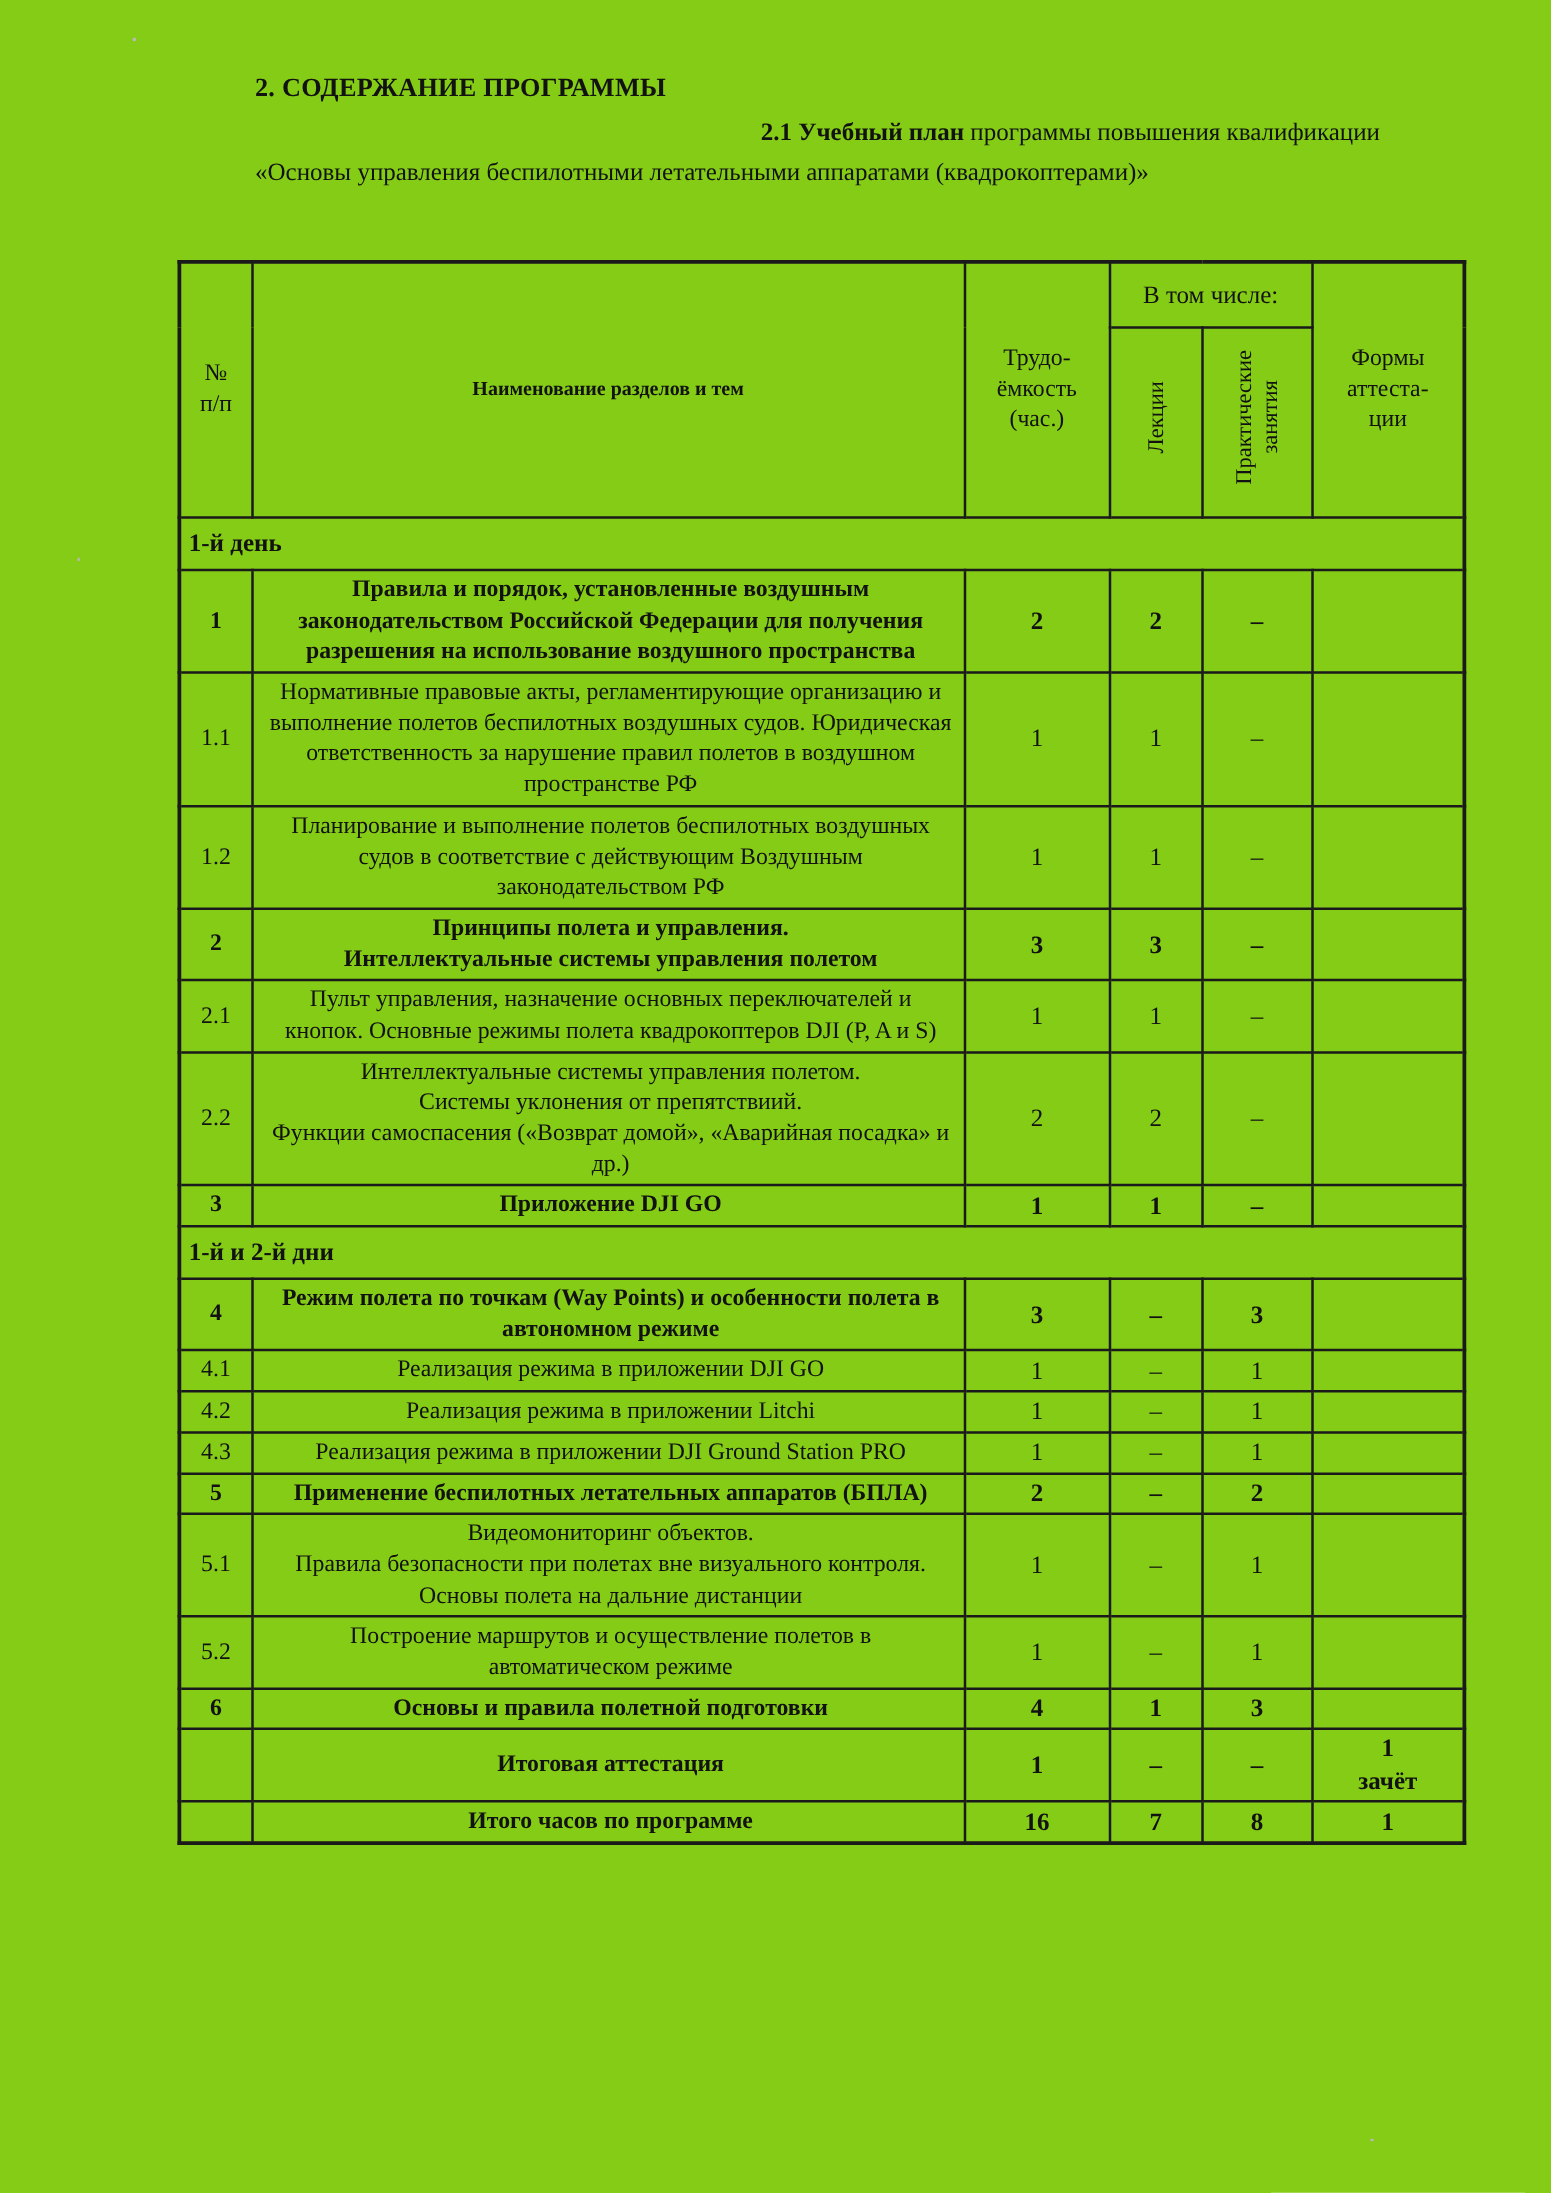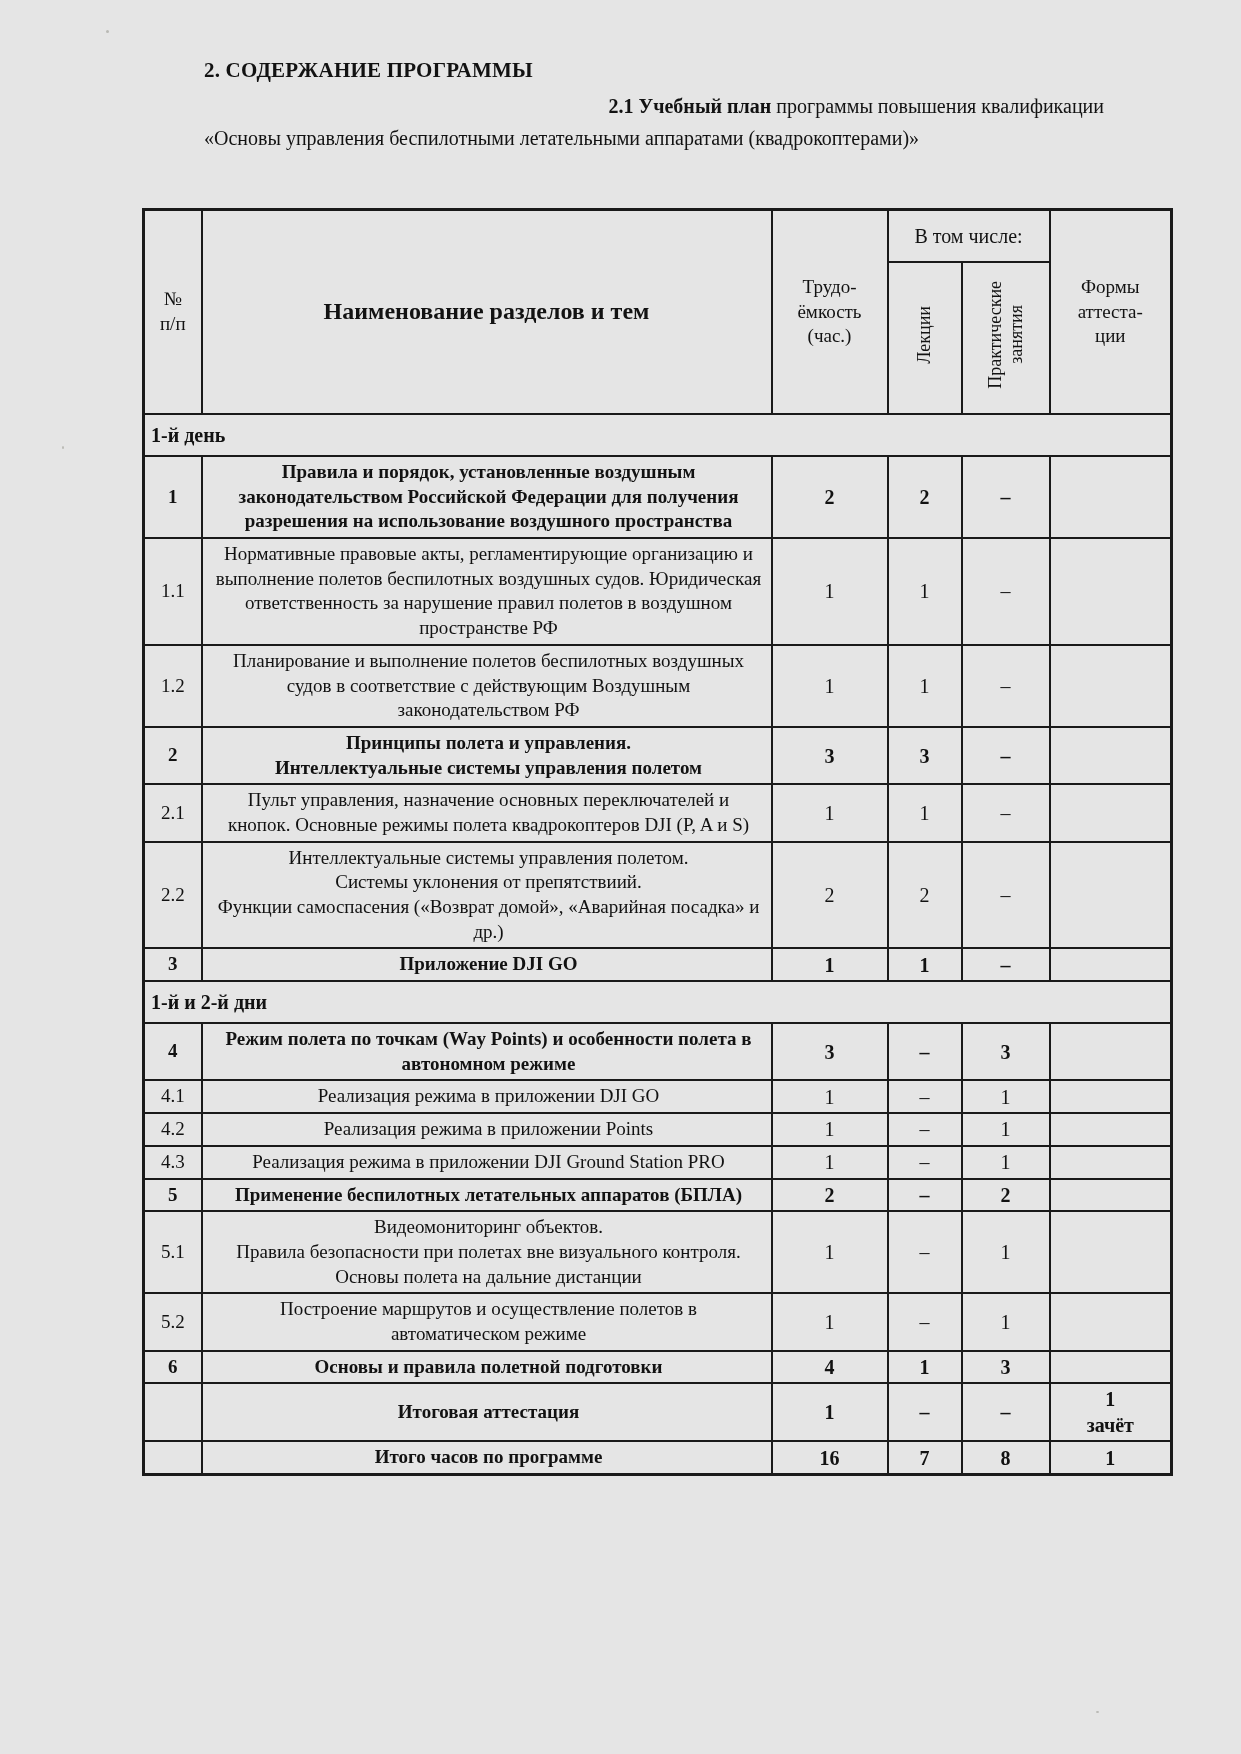--- a/index.html
+++ b/index.html
@@ -5,21 +5,21 @@
   html, body { margin: 0; padding: 0; }
   body {
     width: 1241px; height: 1754px;
     background: #ffffff;
     font-family: "Liberation Serif", "DejaVu Serif", serif;
     color: #121212;
   }
   .sheet {
     position: relative;
     width: 1241px; height: 1754px;
-    background: #e5e5e5;
+    background: #84cc16;
     overflow: hidden;
   }
   
   .heading { position: absolute; left: 204px; top: 58px; width: 900px; }
   .title {
     margin: 0 0 12px 0;
     font-size: 21px; font-weight: bold; letter-spacing: 0.2px;
   }
   .subtitle { margin: 0 0 9px 0; font-size: 20px; text-align: right; }
   .subtitle .b { font-weight: bold; }
@@ -34,21 +34,21 @@
     font-size: 19px; line-height: 1.3;
     border: 3px solid #1a1a1a;
   }
   .plan th, .plan td {
     border: 2px solid #1a1a1a;
     padding: 2px 6px;
     vertical-align: middle;
     font-weight: normal;
   }
   .plan th { text-align: center; }
-  th.c-name-h { font-weight: bold; font-size: 24px; }
+  th.c-name-h { font-weight: bold; font-size: 16px; }
   th.c-incl { height: 46px; font-size: 20px; }
   th.vhead { height: 142px; padding: 4px 2px; }
   .vertical {
     display: inline-block;
     writing-mode: vertical-rl;
     transform: rotate(180deg);
     white-space: pre-line;
     line-height: 1.15;
     font-size: 18px;
   }
@@ -200,21 +200,21 @@
         <td class="num">4.1</td>
         <td class="name">Реализация режима в приложении DJI GO</td>
         <td class="val">1</td>
         <td class="val">–</td>
         <td class="val">1</td>
         <td class="val"></td>
       </tr>
 
       <tr class="item-row">
         <td class="num">4.2</td>
-        <td class="name">Реализация режима в приложении Points</td>
+        <td class="name">Реализация режима в приложении Litchi</td>
         <td class="val">1</td>
         <td class="val">–</td>
         <td class="val">1</td>
         <td class="val"></td>
       </tr>
 
       <tr class="item-row">
         <td class="num">4.3</td>
         <td class="name">Реализация режима в приложении DJI Ground Station PRO</td>
         <td class="val">1</td>

